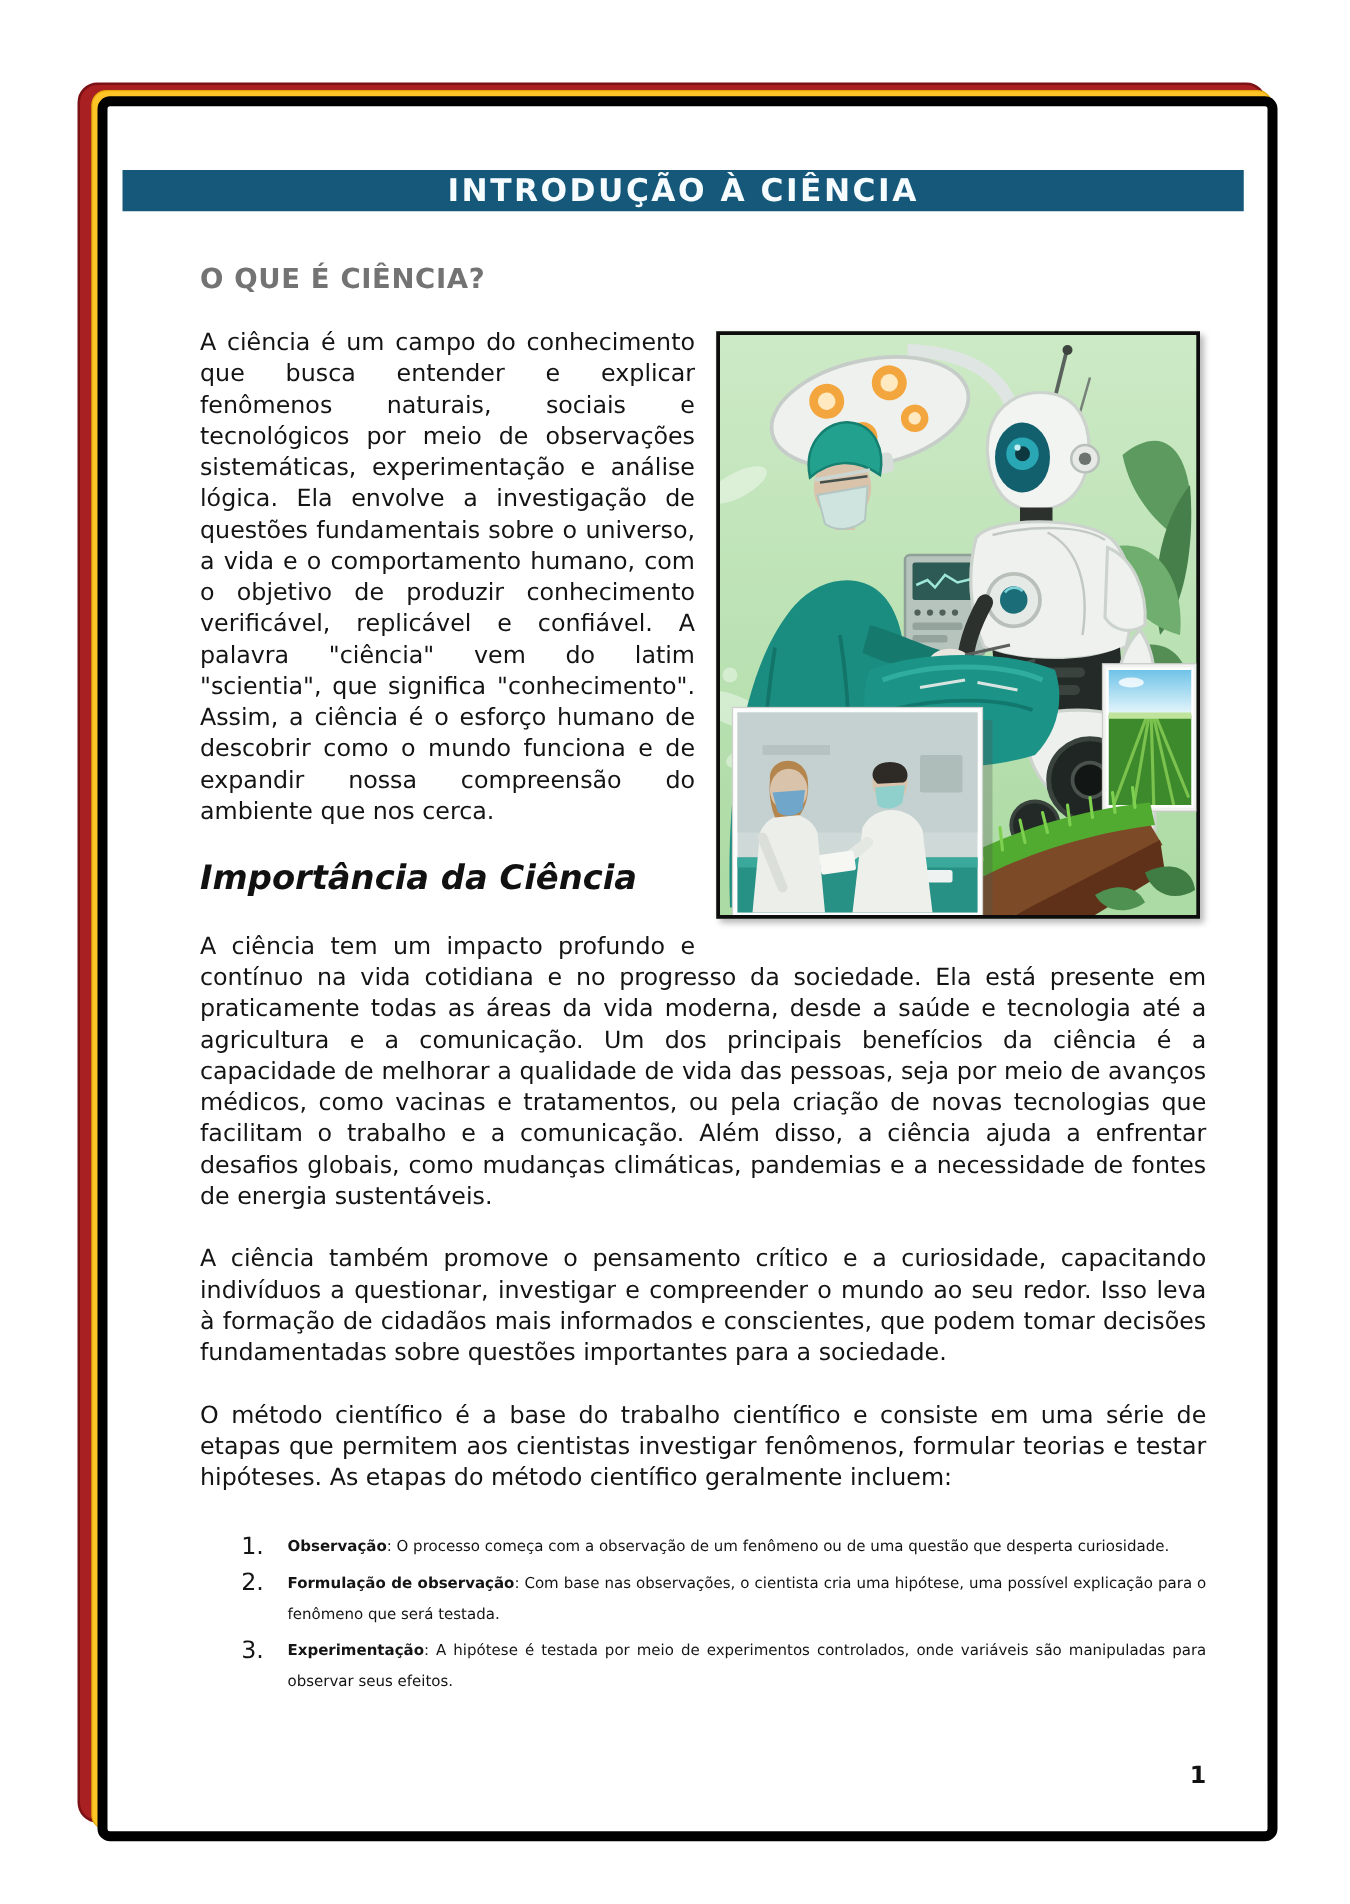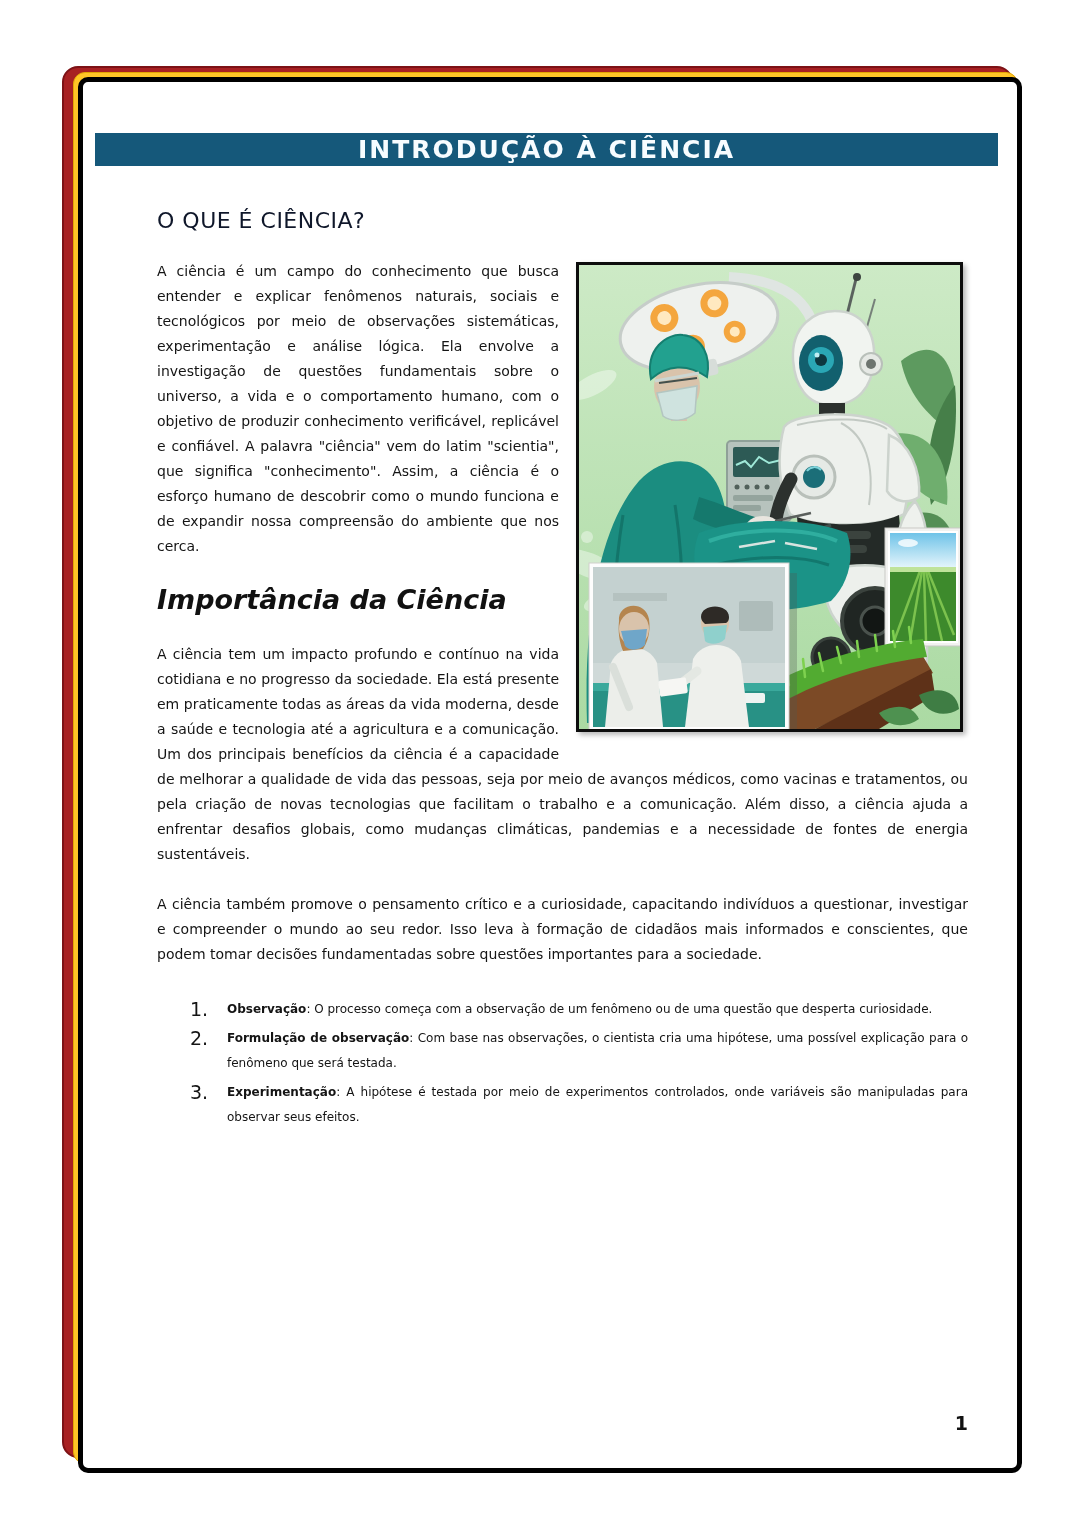--- a/index.html
+++ b/index.html
@@ -11,40 +11,40 @@
   .layer-red{
     position:absolute;left:62px;top:66px;width:951px;height:1392px;
     background:#a82022;border:2px solid #7d1216;border-radius:16px;box-sizing:border-box;
   }
   .layer-yellow{
     position:absolute;left:73px;top:72px;width:945px;height:1392px;
     background:#ffc527;border:1px solid #e2a704;border-radius:12px;box-sizing:border-box;
   }
   .page{
     position:absolute;left:78px;top:77px;width:944px;height:1396px;
-    background:#ffffff;border:5px solid #000000;border-radius:10px;box-sizing:border-box;
+    background:#ffffff;border:8px solid #000000;border-radius:10px;box-sizing:border-box;
   }
   .titlebar{
     margin:51px 19px 0 12px;height:33px;background:#15587a;
     display:flex;align-items:center;justify-content:center;
   }
   .titlebar .title{
     color:#f7fcff;font-size:25px;font-weight:bold;letter-spacing:2px;line-height:33px;
   }
   .content{margin:0 49px 0 74px;}
   h1.q{
-    font-size:22px;font-weight:normal;color:#0f172a;letter-spacing:.5px;
+    font-size:22px;font-weight:bold;color:#737373;letter-spacing:.5px;
     margin:42px 0 26px 0;
   }
   h2.sub{
     font-size:27px;font-weight:bold;font-style:italic;color:#111;
     margin:22px 0 27px 0;
   }
   p.body{
-    font-size:14px;line-height:25px;text-align:justify;margin:0 0 25px 0;
+    font-size:19px;line-height:25px;text-align:justify;margin:0 0 25px 0;
   }
   figure.collage{
     float:right;width:381px;height:464px;margin:3px 5px 22px 17px;
     border:3px solid #0d0d0d;box-sizing:content-box;background:#bfe2b8;
     box-shadow:3px 3px 5px rgba(0,0,0,.28);padding:0;
   }
   figure.collage svg{display:block;}
   .num-list{margin:30px 0 0 33px;}
   .num-item{display:flex;margin:0 0 4px 0;}
   .num-item .num{flex:none;width:37px;font-size:19px;line-height:25px;}
@@ -267,20 +267,21 @@
 
     <p class="body">A ciência é um campo do conhecimento que busca entender e explicar fenômenos naturais, sociais e tecnológicos por meio de observações sistemáticas, experimentação e análise lógica. Ela envolve a investigação de questões fundamentais sobre o universo, a vida e o comportamento humano, com o objetivo de produzir conhecimento verificável, replicável e confiável. A palavra "ciência" vem do latim "scientia", que significa "conhecimento". Assim, a ciência é o esforço humano de descobrir como o mundo funciona e de expandir nossa compreensão do ambiente que nos cerca.</p>
 
     <h2 class="sub">Importância da Ciência</h2>
 
     <p class="body">A ciência tem um impacto profundo e contínuo na vida cotidiana e no progresso da sociedade. Ela está presente em praticamente todas as áreas da vida moderna, desde a saúde e tecnologia até a agricultura e a comunicação. Um dos principais benefícios da ciência é a capacidade de melhorar a qualidade de vida das pessoas, seja por meio de avanços médicos, como vacinas e tratamentos, ou pela criação de novas tecnologias que facilitam o trabalho e a comunicação. Além disso, a ciência ajuda a enfrentar desafios globais, como mudanças climáticas, pandemias e a necessidade de fontes de energia sustentáveis.</p>
 
     <p class="body">A ciência também promove o pensamento crítico e a curiosidade, capacitando indivíduos a questionar, investigar e compreender o mundo ao seu redor. Isso leva à formação de cidadãos mais informados e conscientes, que podem tomar decisões fundamentadas sobre questões importantes para a sociedade.</p>
 
 
+    <p class="body">O método científico é a base do trabalho científico e consiste em uma série de etapas que permitem aos cientistas investigar fenômenos, formular teorias e testar hipóteses. As etapas do método científico geralmente incluem:</p>
 
     <div class="num-list">
       <div class="num-item">
         <span class="num">1.</span>
         <p class="num-text"><span class="term">Observação</span><span>: </span><span>O processo começa com a observação de um fenômeno ou de uma questão que desperta curiosidade.</span></p>
       </div>
       <div class="num-item">
         <span class="num">2.</span>
         <p class="num-text"><span class="term">Formulação de observação</span><span>: </span><span>Com base nas observações, o cientista cria uma hipótese, uma possível explicação para o fenômeno que será testada.</span></p>
       </div>

